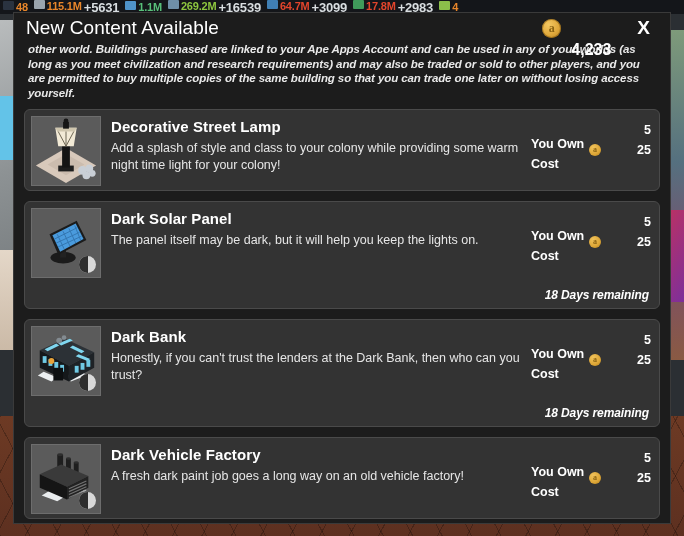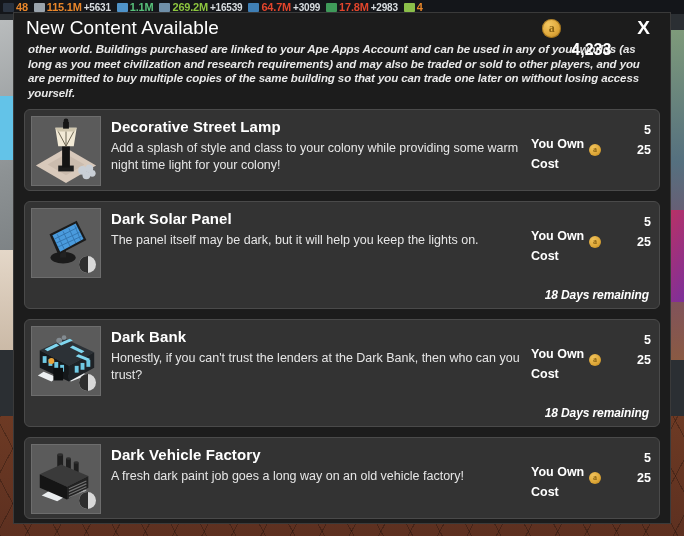--- a/index.html
+++ b/index.html
@@ -79,29 +79,29 @@
     background: #14161a;
     display: flex;
     align-items: center;
     font-size: 11px;
     font-weight: bold;
     font-family: "Liberation Sans", sans-serif;
     white-space: nowrap;
     overflow: hidden;
     letter-spacing: -.2px;
   }
-  .res-item { display: flex; align-items: center; gap: 2px; padding: 0 3px; }
+  .res-item { display: flex; align-items: flex-start; gap: 2px; padding: 0 3px; }
   .res-chip {
     width: 11px; height: 9px;
     border-radius: 1px;
     display: inline-block;
     flex: none;
   }
   .res-amount { font-size: 11px; }
-  .res-delta { color: #d8dde0; font-size: 10px; }
+  .res-delta { color: #d8dde0; font-size: 13px; }
 
   
   #dialog {
     position: absolute;
     left: 13px; top: 12px;
     width: 658px; height: 512px;
     background: #1c1c1c;
     border: 1px solid #3a3a3a;
     overflow: hidden;
   }

